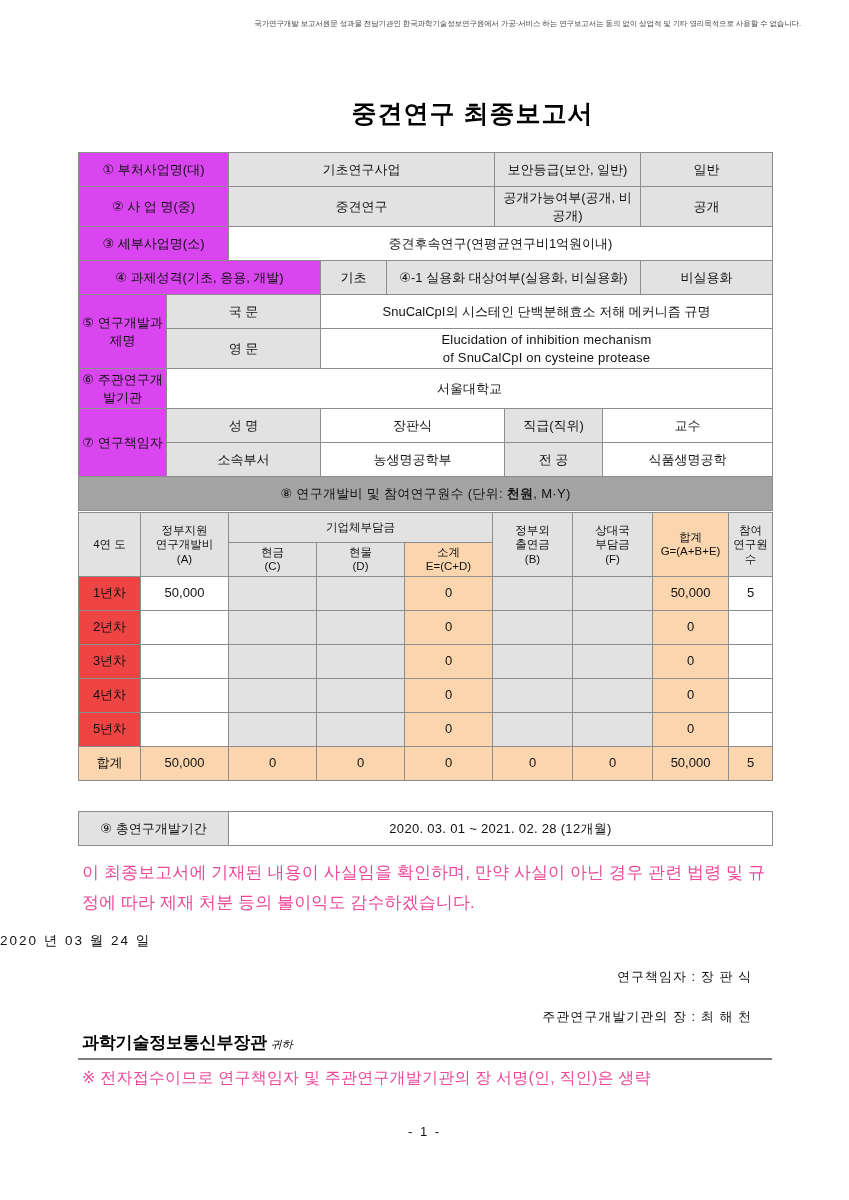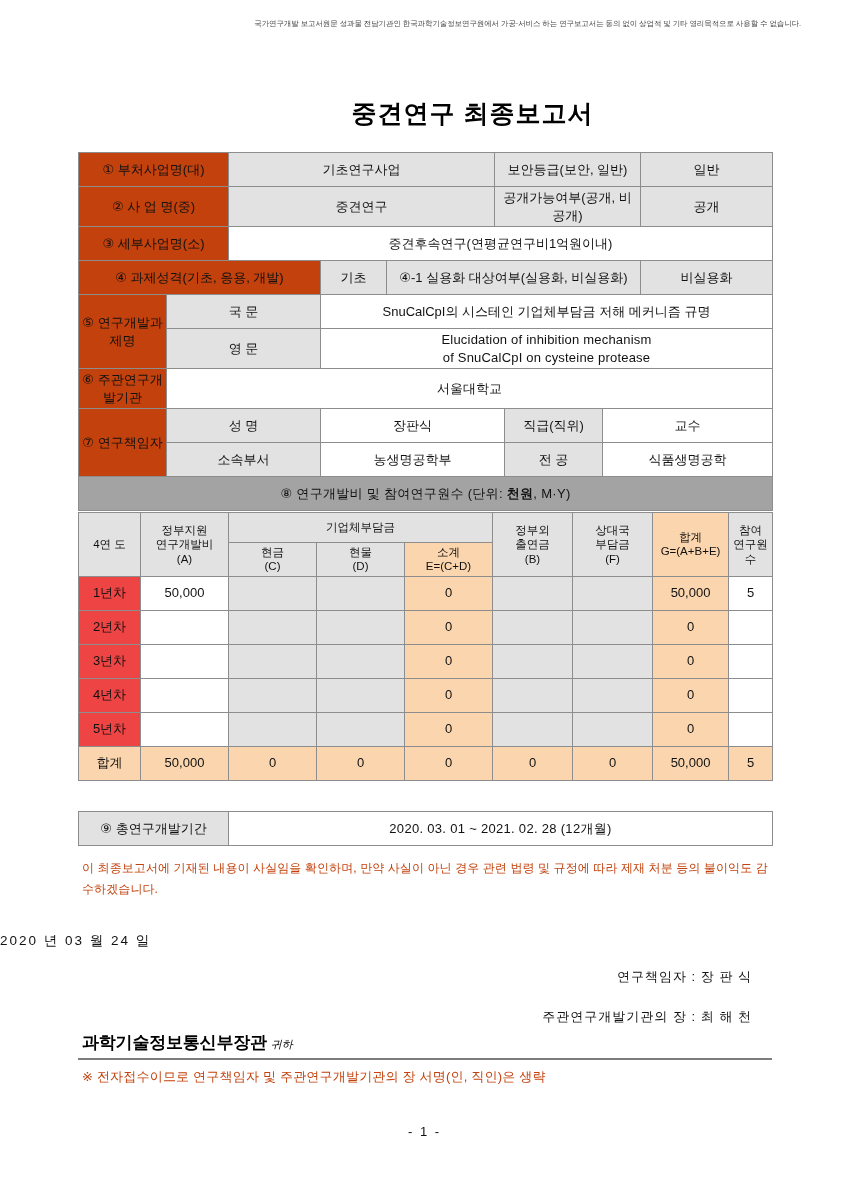--- a/index.html
+++ b/index.html
@@ -62,21 +62,21 @@
     color: #111;
     text-align: center;
     vertical-align: middle;
     padding: 2px 3px;
     line-height: 1.35;
     height: 34px;
     box-sizing: border-box;
   }
   .lbl { background: #e2e2e2; }
   .lbl-left {
-    background: #c2410c;
+    background: #d946ef;
     text-align: left;
     padding-left: 10px;
   }
   .val { background: #ffffff; }
   .eng {
     font-size: 12.5px;
     letter-spacing: 0.2px;
     line-height: 1.45;
   }
   .tall { height: 48px; }
@@ -123,24 +123,24 @@
     font-size: 13px;
     letter-spacing: 0.3px;
   }
 
   
   .confirm {
     position: absolute;
     left: 82px;
     top: 858px;
     width: 690px;
-    font-size: 12px;
+    font-size: 17px;
     line-height: 1.75;
     letter-spacing: 0.1px;
-    color: #c2410c;
+    color: #ec4899;
   }
   .date-line {
     position: absolute;
     left: 0;
     top: 932px;
     width: 849px;
     text-align: left;
     font-size: 13.5px;
     letter-spacing: 2px;
     color: #111;
@@ -186,23 +186,23 @@
     left: 78px;
     top: 1058px;
     width: 694px;
     height: 2px;
     background: #7d7d7d;
   }
   .note {
     position: absolute;
     left: 82px;
     top: 1068px;
-    font-size: 13px;
+    font-size: 16px;
     letter-spacing: 0.2px;
-    color: #c2410c;
+    color: #ec4899;
   }
   .pagenum {
     position: absolute;
     top: 1124px;
     left: 0;
     width: 849px;
     text-align: center;
     font-size: 13px;
     letter-spacing: 2px;
     color: #111;
@@ -258,21 +258,21 @@
     <tr>
       <td class="lbl-left" colspan="4">④ 과제성격(기초, 응용, 개발)</td>
       <td class="lbl" colspan="2">기초</td>
       <td class="lbl" colspan="6">④-1 실용화 대상여부(실용화, 비실용화)</td>
       <td class="lbl" colspan="2">비실용화</td>
     </tr>
 
     <tr>
       <td class="lbl-left tall" colspan="2" rowspan="2">⑤ 연구개발과제명</td>
       <td class="lbl tall" colspan="2">국 문</td>
-      <td class="val tall" colspan="10">SnuCalCpI의 시스테인 기업체부담금 저해 메커니즘 규명</td>
+      <td class="val tall" colspan="10">SnuCalCpI의 시스테인 단백분해효소 저해 메커니즘 규명</td>
     </tr>
 
     <tr>
       <td class="lbl tall" colspan="2">영 문</td>
       <td class="val tall eng" colspan="10">
         <span>Elucidation of inhibition mechanism</span><br>
         <span>of SnuCalCpI on cysteine protease</span>
       </td>
     </tr>
 

